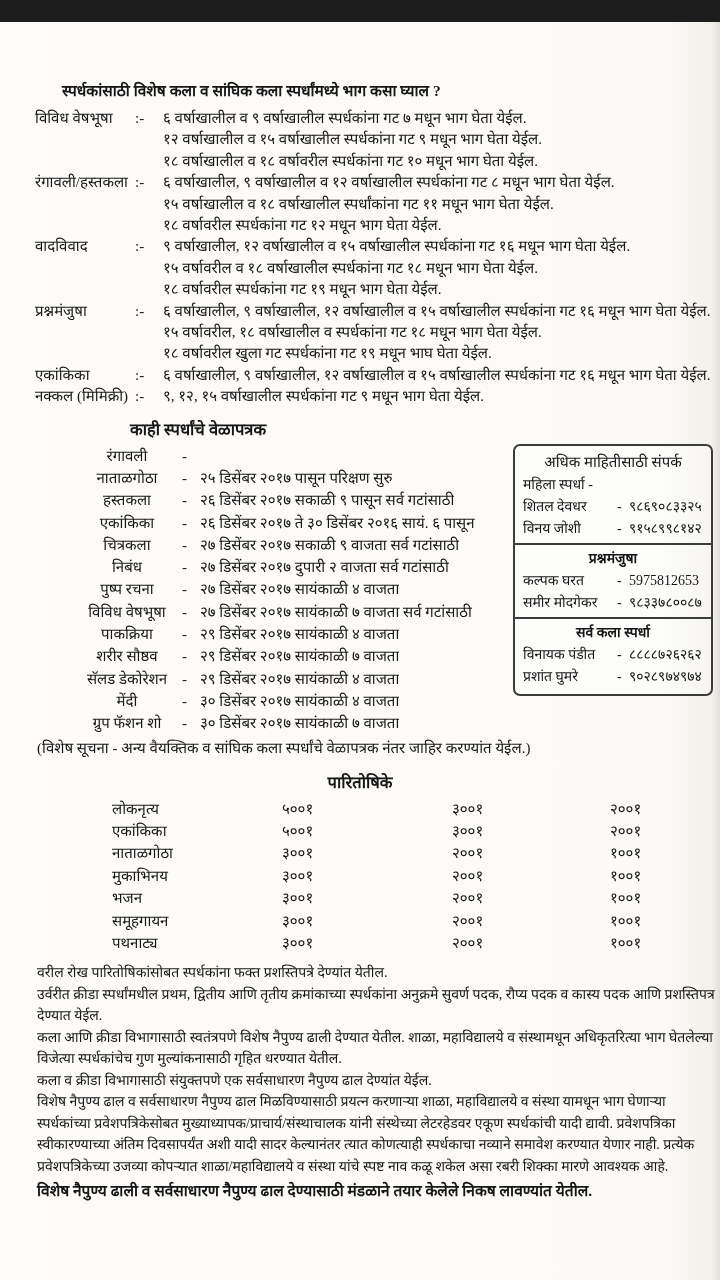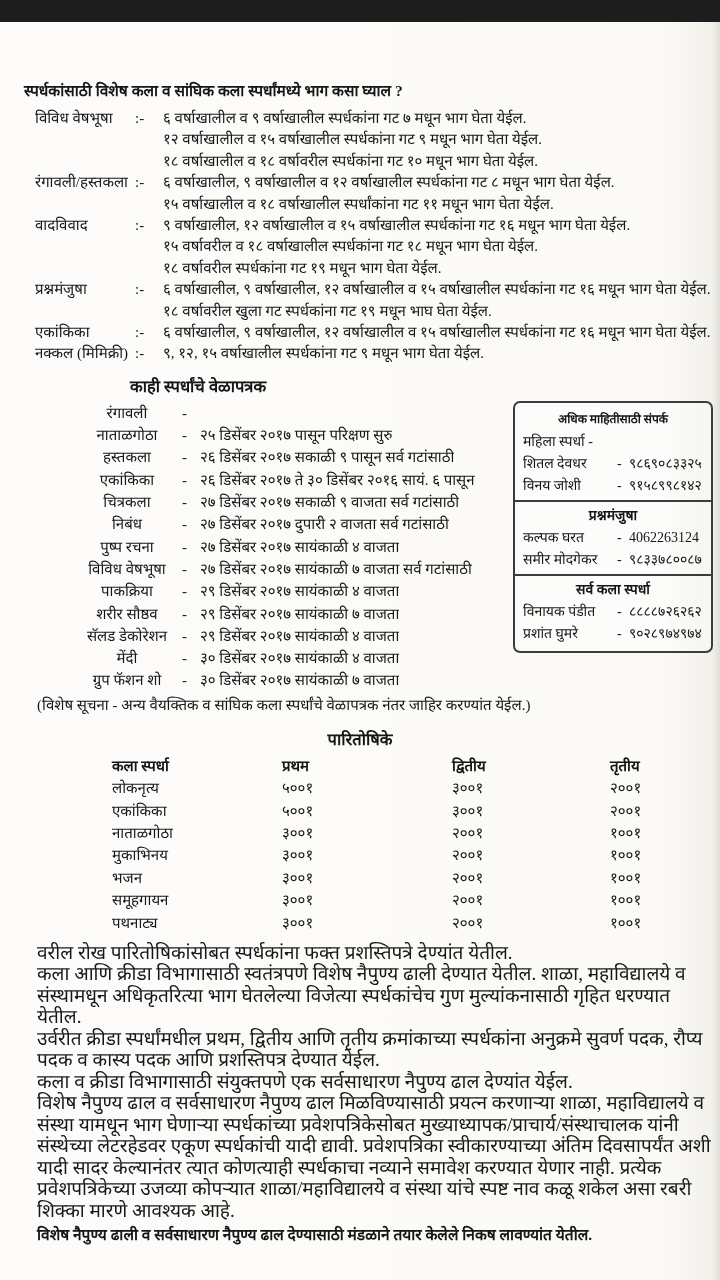--- a/index.html
+++ b/index.html
@@ -23,21 +23,21 @@
     overflow: hidden;
   }
   .paper::after {
     content: "";
     position: absolute; top: 0; right: 0;
     width: 8px; height: 100%;
     background: linear-gradient(to right, rgba(0,0,0,0), rgba(0,0,0,0.07));
     pointer-events: none;
   }
   .title-q {
-    margin-left: 24px;
+    margin-left: 62px;
     font-weight: bold;
     font-size: 15.5px;
     line-height: 22px;
     white-space: nowrap;
   }
   
   .cat-rules { margin: 6px 0 0 35px; }
   .cat-row {
     display: flex;
     font-size: 15px;
@@ -77,21 +77,21 @@
   .contact-box {
     position: absolute;
     top: 26px; right: 7px;
     width: 180px;
     border: 2px solid #3c3c3c;
     border-radius: 7px;
     padding: 4px 8px 6px;
     font-size: 14px;
     background: rgba(255,255,255,0.35);
   }
-  .cb-title  { font-weight: bold; font-size: 12px; text-align: center; line-height: 24px; white-space: nowrap; }
+  .cb-title  { font-weight: normal; font-size: 15px; text-align: center; line-height: 24px; white-space: nowrap; }
   .cb-heading{ font-weight: normal; line-height: 22px; }
   .cb-center { font-weight: bold; text-align: center; line-height: 22px; }
   .cb-entry  { display: flex; line-height: 22px; white-space: nowrap; }
   .cb-name   { flex: 0 0 94px; overflow: hidden; }
   .cb-sep    { flex: 0 0 12px; }
   .cb-phone  { flex: 1; overflow: hidden; }
   .cb-divider{ border-top: 2px solid #3c3c3c; margin: 3px -8px; }
   
   .prizes-title {
     margin-top: 12px;
@@ -104,21 +104,21 @@
   .pt-row { display: flex; line-height: 22.4px; white-space: nowrap; }
   .pt-header { font-weight: bold; }
   .pt-c1 { flex: 0 0 170px; }
   .pt-c2 { flex: 0 0 170px; }
   .pt-c3 { flex: 0 0 158px; }
   .pt-c4 { flex: 1; }
   
   .paragraphs { margin: 8px 2px 0 37px; }
   .paragraphs p {
     margin: 0;
-    font-size: 19px;
+    font-size: 14px;
     line-height: 21.5px;
   }
   .closing {
     margin: 3px 2px 16px 37px;
     font-weight: bold;
     font-size: 15.5px;
     line-height: 22px;
   }
 </style>
 </head>
@@ -151,20 +151,25 @@
       <span class="cat-label">रंगावली/हस्तकला</span>
       <span class="cat-sep">:-</span>
       <span class="cat-text">६ वर्षाखालील, ९ वर्षाखालील व १२ वर्षाखालील स्पर्धकांना गट ८ मधून भाग घेता येईल.</span>
     </div>
       <div class="cat-row">
       <span class="cat-label"></span>
       <span class="cat-sep"></span>
       <span class="cat-text">१५ वर्षाखालील व १८ वर्षाखालील स्पर्धांकांना गट ११ मधून भाग घेता येईल.</span>
     </div>
       <div class="cat-row">
+      <span class="cat-label"></span>
+      <span class="cat-sep"></span>
+      <span class="cat-text">१८ वर्षावरील स्पर्धकांना गट १२ मधून भाग घेता येईल.</span>
+    </div>
+      <div class="cat-row">
       <span class="cat-label">वादविवाद</span>
       <span class="cat-sep">:-</span>
       <span class="cat-text">९ वर्षाखालील, १२ वर्षाखालील व १५ वर्षाखालील स्पर्धकांना गट १६ मधून भाग घेता येईल.</span>
     </div>
       <div class="cat-row">
       <span class="cat-label"></span>
       <span class="cat-sep"></span>
       <span class="cat-text">१५ वर्षावरील व १८ वर्षाखालील स्पर्धकांना गट १८ मधून भाग घेता येईल.</span>
     </div>
       <div class="cat-row">
@@ -173,20 +178,21 @@
       <span class="cat-text">१८ वर्षावरील स्पर्धकांना गट १९ मधून भाग घेता येईल.</span>
     </div>
       <div class="cat-row">
       <span class="cat-label">प्रश्नमंजुषा</span>
       <span class="cat-sep">:-</span>
       <span class="cat-text">६ वर्षाखालील, ९ वर्षाखालील, १२ वर्षाखालील व १५ वर्षाखालील स्पर्धकांना गट १६ मधून भाग घेता येईल.</span>
     </div>
       <div class="cat-row">
       <span class="cat-label"></span>
       <span class="cat-sep"></span>
+      <span class="cat-text">१५ वर्षावरील, १८ वर्षाखालील व स्पर्धकांना गट १८ मधून भाग घेता येईल.</span>
     </div>
       <div class="cat-row">
       <span class="cat-label"></span>
       <span class="cat-sep"></span>
       <span class="cat-text">१८ वर्षावरील खुला गट स्पर्धकांना गट १९ मधून भाघ घेता येईल.</span>
     </div>
       <div class="cat-row">
       <span class="cat-label">एकांकिका</span>
       <span class="cat-sep">:-</span>
       <span class="cat-text">६ वर्षाखालील, ९ वर्षाखालील, १२ वर्षाखालील व १५ वर्षाखालील स्पर्धकांना गट १६ मधून भाग घेता येईल.</span>
@@ -289,21 +295,21 @@
         </div>
         </div>
 
       <div class="cb-divider"></div>
       <div class="cb-center">प्रश्नमंजुषा</div>
       <div>
 
       <div class="cb-entry">
           <span class="cb-name">कल्पक घरत</span>
           <span class="cb-sep">-</span>
-          <span class="cb-phone">4062263124</span>
+          <span class="cb-phone">5975812653</span>
         </div>
           <div class="cb-entry">
           <span class="cb-name">समीर मोदगेकर</span>
           <span class="cb-sep">-</span>
           <span class="cb-phone">९८३३७८००८७</span>
         </div>
         </div>
 
       <div class="cb-divider"></div>
       <div class="cb-center">सर्व कला स्पर्धा</div>
@@ -319,26 +325,20 @@
           <span class="cb-sep">-</span>
           <span class="cb-phone">९०२८९७४९७४</span>
         </div>
         </div>
     </aside>
   </div>
 
   <div class="prizes-title">पारितोषिके</div>
 
   <div class="prize-table">
-    <div class="pt-row pt-header">
-      <span class="pt-c1">कला स्पर्धा</span>
-      <span class="pt-c2">प्रथम</span>
-      <span class="pt-c3">द्वितीय</span>
-      <span class="pt-c4">तृतीय</span>
-    </div>
     <div>
 
     <div class="pt-row">
         <span class="pt-c1">लोकनृत्य</span>
         <span class="pt-c2">५००१</span>
         <span class="pt-c3">३००१</span>
         <span class="pt-c4">२००१</span>
       </div>
         <div class="pt-row">
         <span class="pt-c1">एकांकिका</span>
@@ -375,21 +375,21 @@
         <span class="pt-c2">३००१</span>
         <span class="pt-c3">२००१</span>
         <span class="pt-c4">१००१</span>
       </div>
       </div>
   </div>
 
   <div class="paragraphs">
 
   <p>वरील रोख पारितोषिकांसोबत स्पर्धकांना फक्त प्रशस्तिपत्रे देण्यांत येतील.</p>
+      <p>उर्वरीत क्रीडा स्पर्धांमधील प्रथम, द्वितीय आणि तृतीय क्रमांकाच्या स्पर्धकांना अनुक्रमे सुवर्ण पदक, रौप्य पदक व कास्य पदक आणि प्रशस्तिपत्र देण्यात येईल.</p>
       <p>कला आणि क्रीडा विभागासाठी स्वतंत्रपणे विशेष नैपुण्य ढाली देण्यात येतील. शाळा, महाविद्यालये व संस्थामधून अधिकृतरित्या भाग घेतलेल्या विजेत्या स्पर्धकांचेच गुण मुल्यांकनासाठी गृहित धरण्यात येतील.</p>
-      <p>उर्वरीत क्रीडा स्पर्धांमधील प्रथम, द्वितीय आणि तृतीय क्रमांकाच्या स्पर्धकांना अनुक्रमे सुवर्ण पदक, रौप्य पदक व कास्य पदक आणि प्रशस्तिपत्र देण्यात येईल.</p>
       <p>कला व क्रीडा विभागासाठी संयुक्तपणे एक सर्वसाधारण नैपुण्य ढाल देण्यांत येईल.</p>
       <p>विशेष नैपुण्य ढाल व सर्वसाधारण नैपुण्य ढाल मिळविण्यासाठी प्रयत्न करणाऱ्या शाळा, महाविद्यालये व संस्था यामधून भाग घेणाऱ्या स्पर्धकांच्या प्रवेशपत्रिकेसोबत मुख्याध्यापक/प्राचार्य/संस्थाचालक यांनी संस्थेच्या लेटरहेडवर एकूण स्पर्धकांची यादी द्यावी. प्रवेशपत्रिका स्वीकारण्याच्या अंतिम दिवसापर्यंत अशी यादी सादर केल्यानंतर त्यात कोणत्याही स्पर्धकाचा नव्याने समावेश करण्यात येणार नाही. प्रत्येक प्रवेशपत्रिकेच्या उजव्या कोपऱ्यात शाळा/महाविद्यालये व संस्था यांचे स्पष्ट नाव कळू शकेल असा रबरी शिक्का मारणे आवश्यक आहे.</p>
     </div>
 
   <div class="closing">विशेष नैपुण्य ढाली व सर्वसाधारण नैपुण्य ढाल देण्यासाठी मंडळाने तयार केलेले निकष लावण्यांत येतील.</div>
 
 </div>
 
 </body></html>

